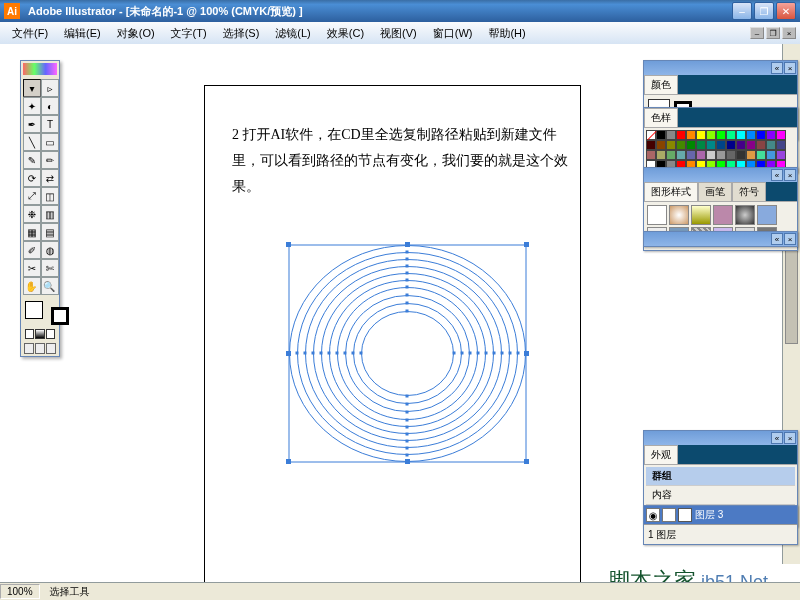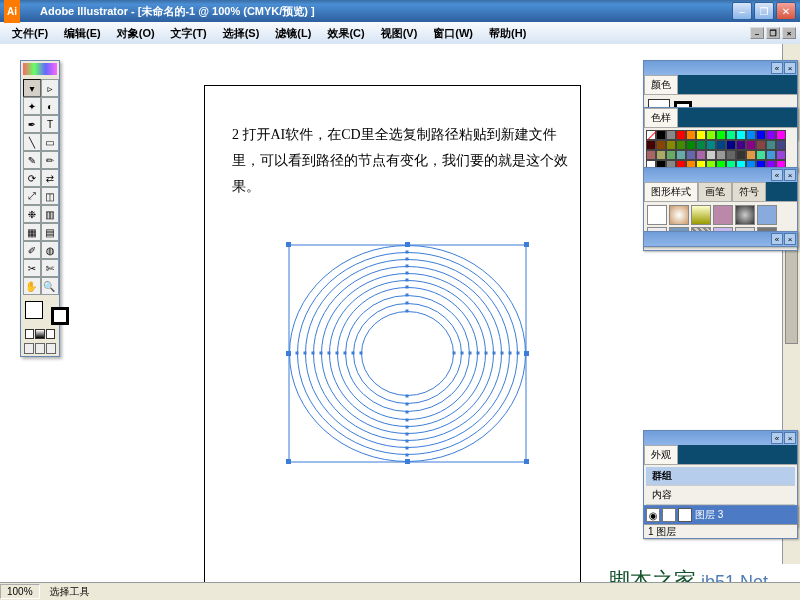--- a/index.html
+++ b/index.html
@@ -1,23 +1,23 @@
 <!DOCTYPE html>
 <html><head>
 <meta charset="utf-8">
 <style>
 * { margin: 0; padding: 0; box-sizing: border-box; font-family: "Tahoma", "SimSun", sans-serif; }
 body { background: #ece9d8; width: 800px; height: 600px; overflow: hidden; position: relative; font-size: 11px; }
 .titlebar { height: 22px; background: linear-gradient(#3a6ea5, #4a8ed5 20%, #2d5f9e); color: #fff; display: flex; align-items: center; padding: 0 4px; }
-.titlebar-icon { width: 16px; height: 24px; background: #ff7a00; margin-right: 20px; display: inline-flex; align-items: center; justify-content: center; font-weight: bold; font-size: 10px; }
+.titlebar-icon { width: 16px; height: 16px; background: #ff7a00; margin-right: 8px; display: inline-flex; align-items: center; justify-content: center; font-weight: bold; font-size: 10px; }
 .titlebar-title { flex: 1; font-weight: bold; font-size: 11px; }
 .win-buttons { display: flex; gap: 2px; }
 .win-btn { width: 20px; height: 18px; background: linear-gradient(#d9e4f7, #8ab5e8); border: 1px solid #2d5f9e; border-radius: 2px; display: flex; align-items: center; justify-content: center; font-size: 10px; cursor: pointer; }
 .win-btn.close { background: linear-gradient(#f5a39a, #d8553f); }
-.menubar { height: 22px; background: linear-gradient(#fafbfd, #d6e4f4); border-bottom: 1px solid #9db8d4; display: flex; align-items: center; padding: 11px 4px; font-weight: bold; }
+.menubar { height: 22px; background: linear-gradient(#fafbfd, #d6e4f4); border-bottom: 1px solid #9db8d4; display: flex; align-items: center; padding: 11px 4px; }
 .menu-item { padding: 2px 8px; cursor: pointer; }
 .sub-win-btns { margin-left: auto; display: flex; gap: 2px; }
 .sub-win-btn { width: 14px; height: 12px; background: #bbb; border: 1px outset #ddd; font-size: 8px; display: flex; align-items: center; justify-content: center; cursor: pointer; }
 .workspace { position: absolute; top: 44px; left: 0; right: 0; bottom: 18px; background: #fff; overflow: hidden; }
 .statusbar { position: absolute; bottom: 0; left: 0; right: 0; height: 18px; background: #ece9d8; border-top: 1px solid #919b9c; display: flex; align-items: center; font-size: 10px; }
 .status-seg { border: 1px inset #fff; padding: 1px 6px; margin-right: 4px; }
 .status-tool { padding: 1px 6px; }
 
 
 .panel { position: absolute; background: #ece9d8; border: 1px solid #6686b6; box-shadow: 2px 2px 3px rgba(0,0,0,.3); }
@@ -56,21 +56,21 @@
 .st { width: 20px; height: 20px; border: 1px solid #888; background: #ddd; }
 .stroke-body { padding: 4px; display: flex; align-items: center; gap: 4px; font-size: 10px; }
 .stroke-body input { width: 42px; font-size: 10px; border: 1px solid #7a98bf; padding: 1px; }
 .appearance-body { padding: 2px; font-size: 10px; }
 .ap-row { padding: 2px 6px; border-bottom: 1px solid #ccc; }
 .ap-row.bold { font-weight: bold; background: #b6cdec; }
 .layers-body { font-size: 10px; }
 .layer-row { display: flex; align-items: center; background: #4c7ac4; color: #fff; padding: 2px; }
 .layer-eye { width: 14px; height: 14px; border: 1px solid #777; background: #fff; margin-right: 2px; display: flex; align-items: center; justify-content: center; color: #000; }
 .layer-thumb { width: 14px; height: 14px; background: #fff; border: 1px solid #555; margin-right: 3px; }
-.layer-btns { height: 14px; border-top: 1px solid #999; display: flex; align-items: center; padding: 0 4px; gap: 4px; }
+.layer-btns { height: 20px; border-top: 1px solid #999; display: flex; align-items: center; padding: 0 4px; gap: 4px; }
 
 
 .artboard { position: absolute; left: 205px; top: 42px; width: 375px; height: 510px; background: #fff; outline: 1px solid #000; }
 .tutorial-text { position: absolute; left: 232px; top: 78px; width: 340px; font-family: "SimSun"; font-size: 14px; line-height: 26px; color: #000; }
 .circles { position: absolute; left: 285px; top: 197px; width: 245px; height: 225px; }
 .circles svg { width: 100%; height: 100%; }
 .sel-handle { fill: #3b7dd8; }
 .sel-rect { fill: none; stroke: #3b7dd8; stroke-width: 1; }
 .ring { fill: none; stroke: #3b7dd8; stroke-width: 1; }
 .anchor { fill: #3b7dd8; }

